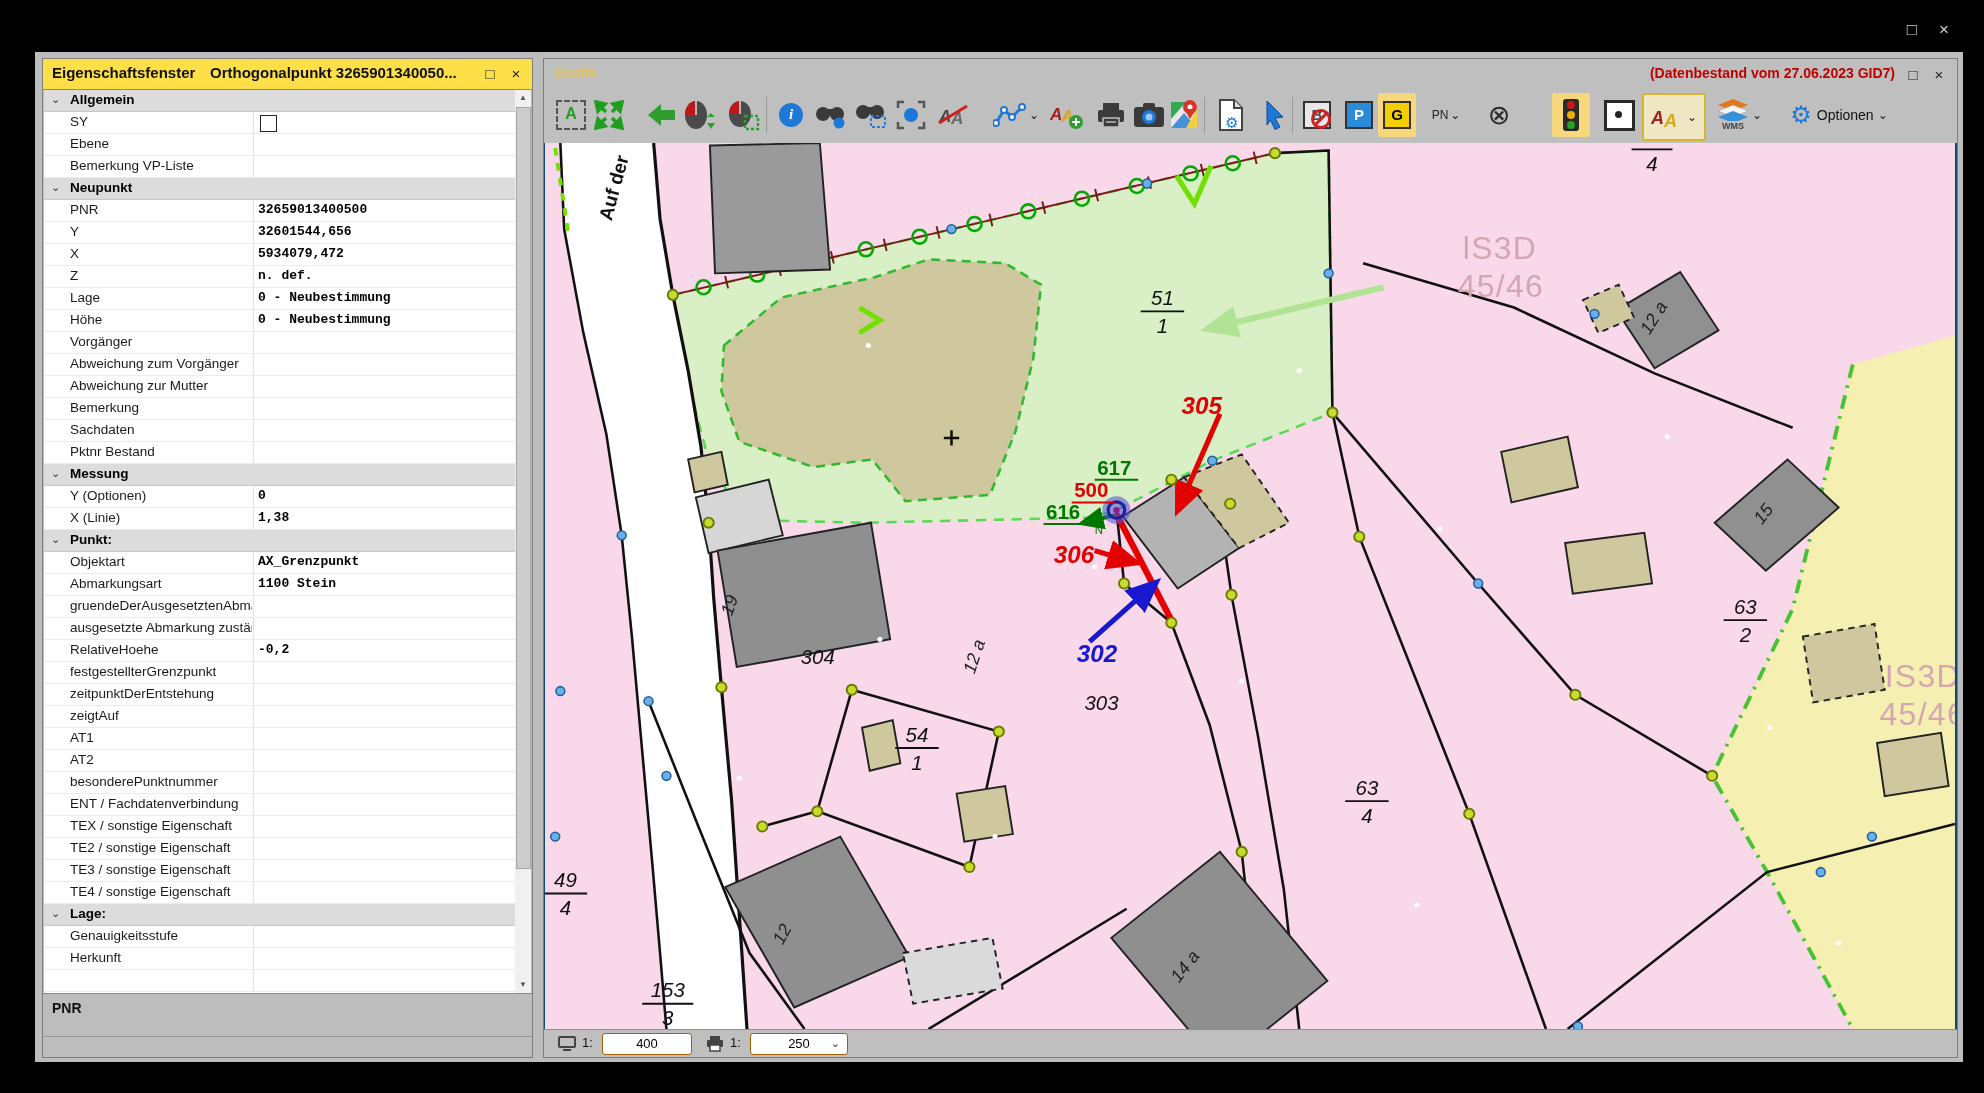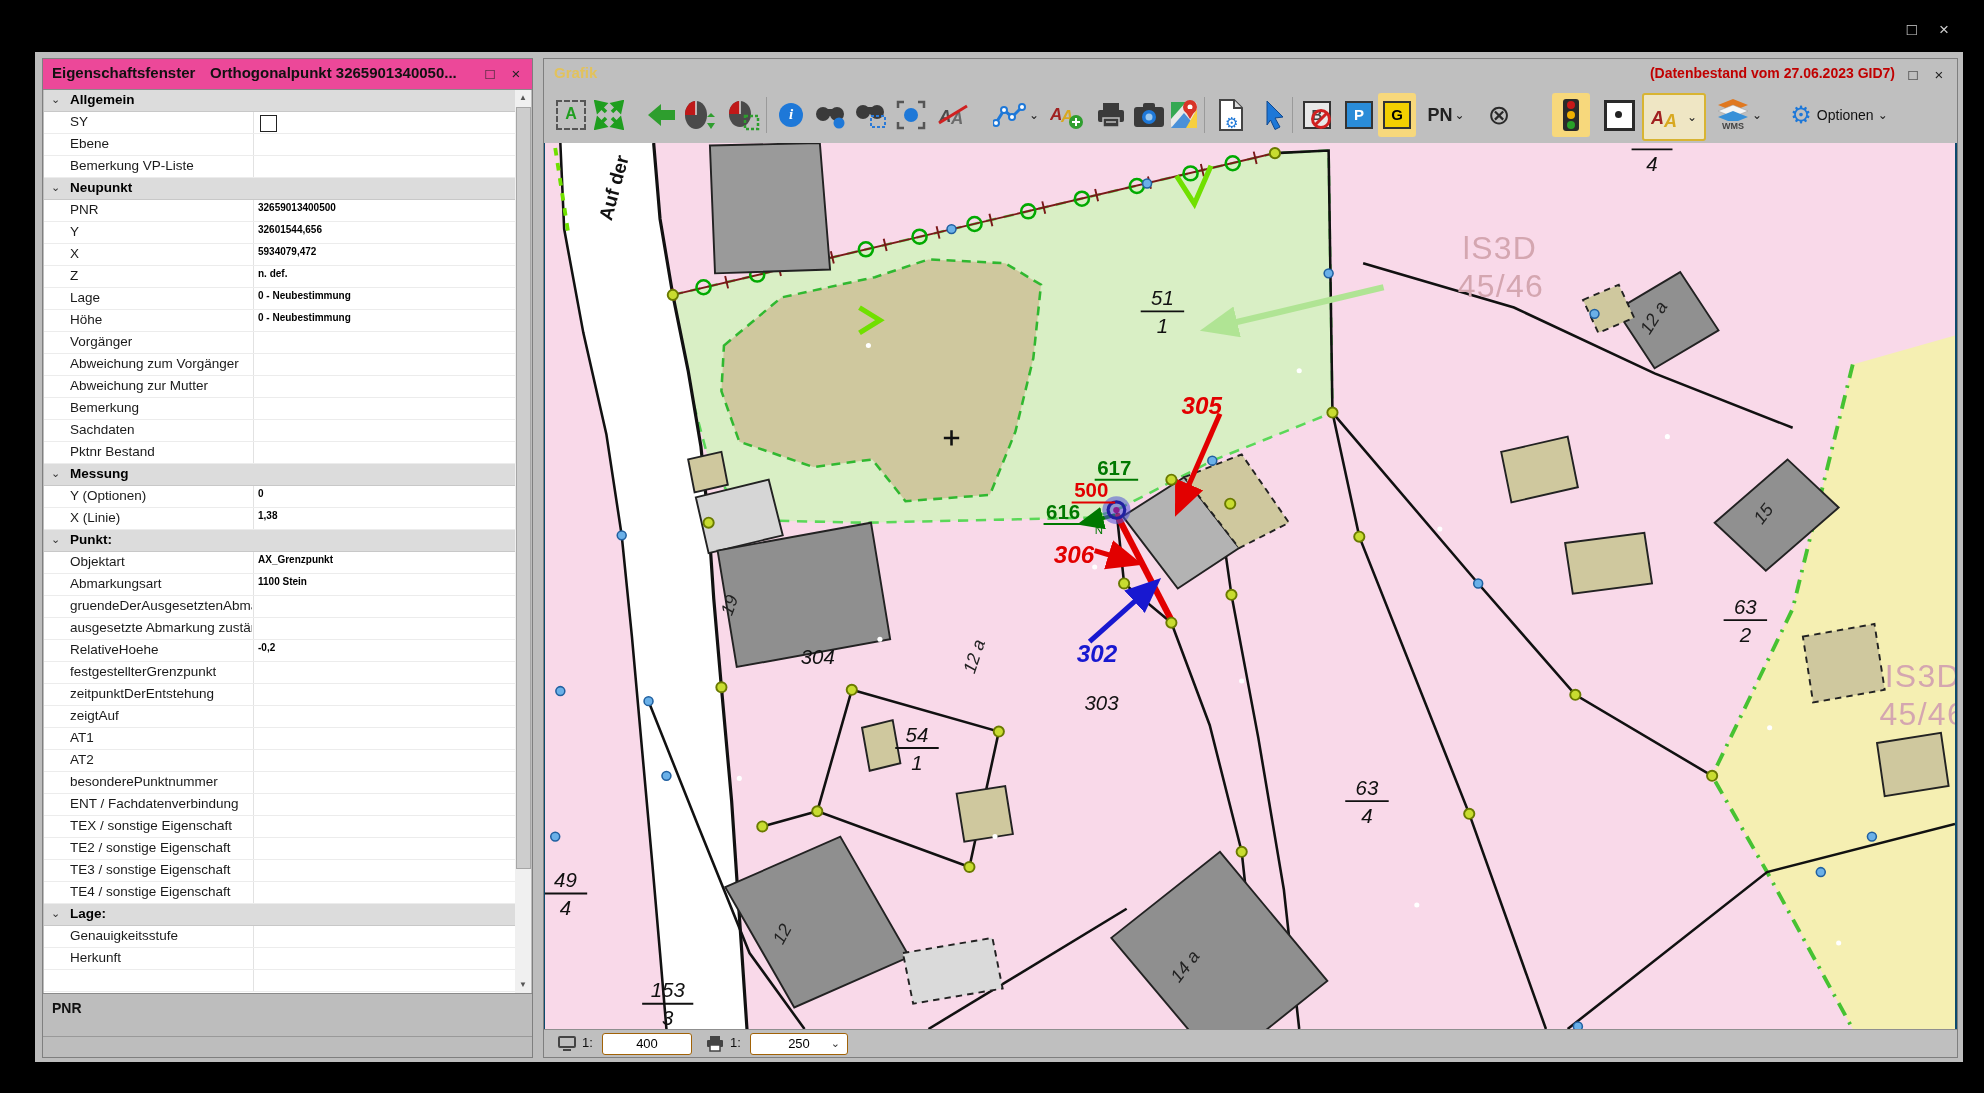--- a/index.html
+++ b/index.html
@@ -1,31 +1,31 @@
 <!DOCTYPE html>
 <html><head>
 <meta charset="utf-8">
 <style>
   html,body{margin:0;padding:0;background:#000;width:1984px;height:1093px;overflow:hidden;
     font-family:"Liberation Sans",sans-serif;-webkit-font-smoothing:antialiased;}
   #main-window{position:absolute;left:35px;top:52px;width:1928px;height:1010px;background:#bdbdbd;}
   .winbtn{position:absolute;color:#cfcfcf;font-size:17px;width:26px;height:24px;text-align:center;line-height:24px;}
   
   #props{position:absolute;left:7px;top:6px;width:489px;height:998px;background:#bdbdbd;border:1px solid #7f7f7f;}
-  #props .titlebar{position:absolute;left:0;top:0;right:0;height:30px;background:#ec4899;border-bottom:1px solid #8a8a8a;}
+  #props .titlebar{position:absolute;left:0;top:0;right:0;height:30px;background:#fde047;border-bottom:1px solid #8a8a8a;}
   #props .titlebar .t1{position:absolute;left:9px;top:5px;font-size:15px;font-weight:bold;color:#111;}
   #props .titlebar .t2{position:absolute;left:167px;top:5px;font-size:15px;font-weight:bold;color:#111;white-space:nowrap;}
   .tbtn{position:absolute;top:3px;width:24px;height:24px;text-align:center;line-height:24px;font-size:15px;color:#222;}
   #prop-grid{position:absolute;left:1px;top:31px;width:471px;height:903px;background:#fff;overflow:hidden;}
   .psec{position:relative;height:21px;background:#dcdcdc;border-bottom:1px solid #c8c8c8;}
   .psec .chev{position:absolute;left:7px;top:3px;font-size:11px;color:#333;}
   .psec .slabel{position:absolute;left:26px;top:2px;font-size:13.5px;font-weight:bold;color:#000;}
   .prow{position:relative;height:21px;border-bottom:1px solid #ececec;background:#fff;}
   .prow .plabel{position:absolute;left:26px;top:2px;font-size:13.5px;color:#1a1a1a;white-space:nowrap;max-width:182px;overflow:hidden;}
-  .prow .pvalue{position:absolute;left:214px;top:2px;font-size:10px;font-weight:bold;color:#000;white-space:nowrap;}
+  .prow .pvalue{position:absolute;left:214px;top:2px;font-size:13px;font-weight:bold;color:#000;white-space:nowrap;font-family:Liberation Mono, monospace;}
   .prow::after{content:"";position:absolute;left:209px;top:0;bottom:0;width:1px;background:#e2e2e2;}
   .cbx{position:absolute;left:2px;top:1px;width:15px;height:15px;border:1.6px solid #222;background:#fff;display:inline-block;}
   #prop-scroll{position:absolute;right:1px;top:31px;width:16px;height:903px;background:#f0f0f0;}
   #prop-scroll .sarr{position:absolute;left:0;width:16px;height:16px;font-size:8px;color:#555;text-align:center;line-height:16px;}
   #prop-scroll .sthumb{position:absolute;left:1px;top:17px;width:13px;height:760px;background:#cdcdcd;border:1px solid #a6a6a6;}
   #props .statusPNR{position:absolute;left:0;right:0;top:934px;height:63px;background:#bdbdbd;border-top:1px solid #8a8a8a;}
   #props .statusPNR .pnr{position:absolute;left:9px;top:6px;font-weight:bold;font-size:14px;color:#111;}
   #props .statusPNR .sep{position:absolute;left:0;right:0;top:42px;height:1px;background:#999;}
   
   #grafik{position:absolute;left:508px;top:6px;width:1413px;height:998px;background:#0c4a6e;border:1px solid #7f7f7f;}
@@ -41,21 +41,21 @@
   #mapwrap{position:absolute;left:1px;top:84px;width:1410px;height:886px;background:#f9d9e9;overflow:hidden;}
   #gstatus{position:absolute;left:0;right:0;top:970px;height:27px;background:#bfbfbf;border-top:1px solid #8f8f8f;}
   .scalebox{position:absolute;top:3px;height:20px;background:#fff;border:1px solid #a16207;border-radius:3px;font-size:13px;text-align:center;line-height:20px;color:#000;}
   .slbl{position:absolute;top:5px;font-size:13px;color:#111;}
   
   .icA{width:26px;height:26px;border:2px dashed #555;color:#1f9e1f;font-weight:bold;font-size:16px;text-align:center;line-height:24px;}
   .infoC{width:24px;height:24px;border-radius:50%;background:#1e78d8;color:#fff;font-weight:bold;font-style:italic;font-size:15px;text-align:center;line-height:23px;font-family:"Liberation Serif",serif;}
   .frameB{width:24px;height:24px;border:2.5px solid #333;background:#e8e8e8;font-weight:bold;font-size:15px;text-align:center;line-height:24px;color:#444;position:relative;}
   .frameP{width:24px;height:24px;border:2.5px solid #333;background:#2a8cd8;font-weight:bold;font-size:15px;text-align:center;line-height:24px;color:#fff;}
   .frameG{width:24px;height:24px;border:2.5px solid #333;background:#f3cf00;font-weight:bold;font-size:15px;text-align:center;line-height:24px;color:#000;}
-  .pnT{font-weight:bold;font-size:18px;color:#222;}
+  .pnT{font-weight:normal;font-size:12px;color:#222;}
   .circx{font-size:27px;color:#2a2a2a;line-height:27px;}
   .sqdot{width:25px;height:25px;border:3px solid #2a2a2a;background:#fff;position:relative;}
   .sqdot::after{content:"";position:absolute;left:8px;top:8px;width:7px;height:7px;border-radius:50%;background:#222;}
   .wmsT{font-size:9px;font-weight:bold;color:#444;}
   .gearG{font-size:24px;color:#1e78d8;line-height:24px;}
   .optT{font-size:14px;color:#111;margin:0 2px 0 5px;}
   
   text{font-family:"Liberation Sans",sans-serif;}
   .mfrac{font-size:16px;fill:#111;font-style:italic;}
   .mnum{font-size:16px;fill:#111;font-style:italic;}

